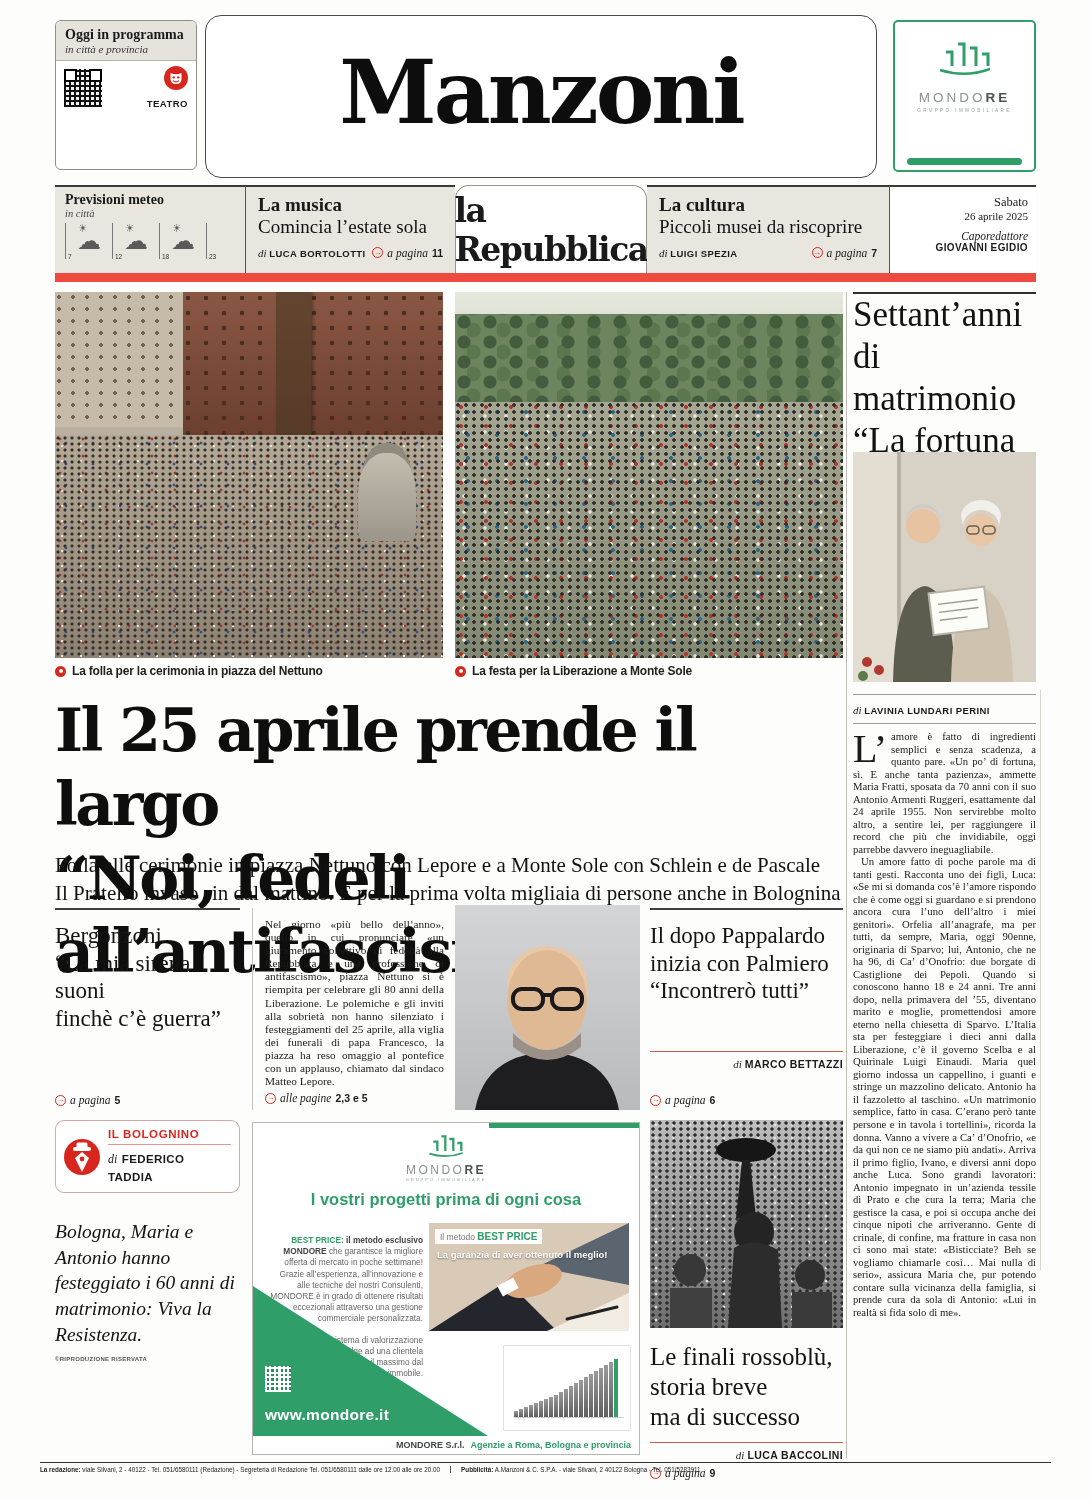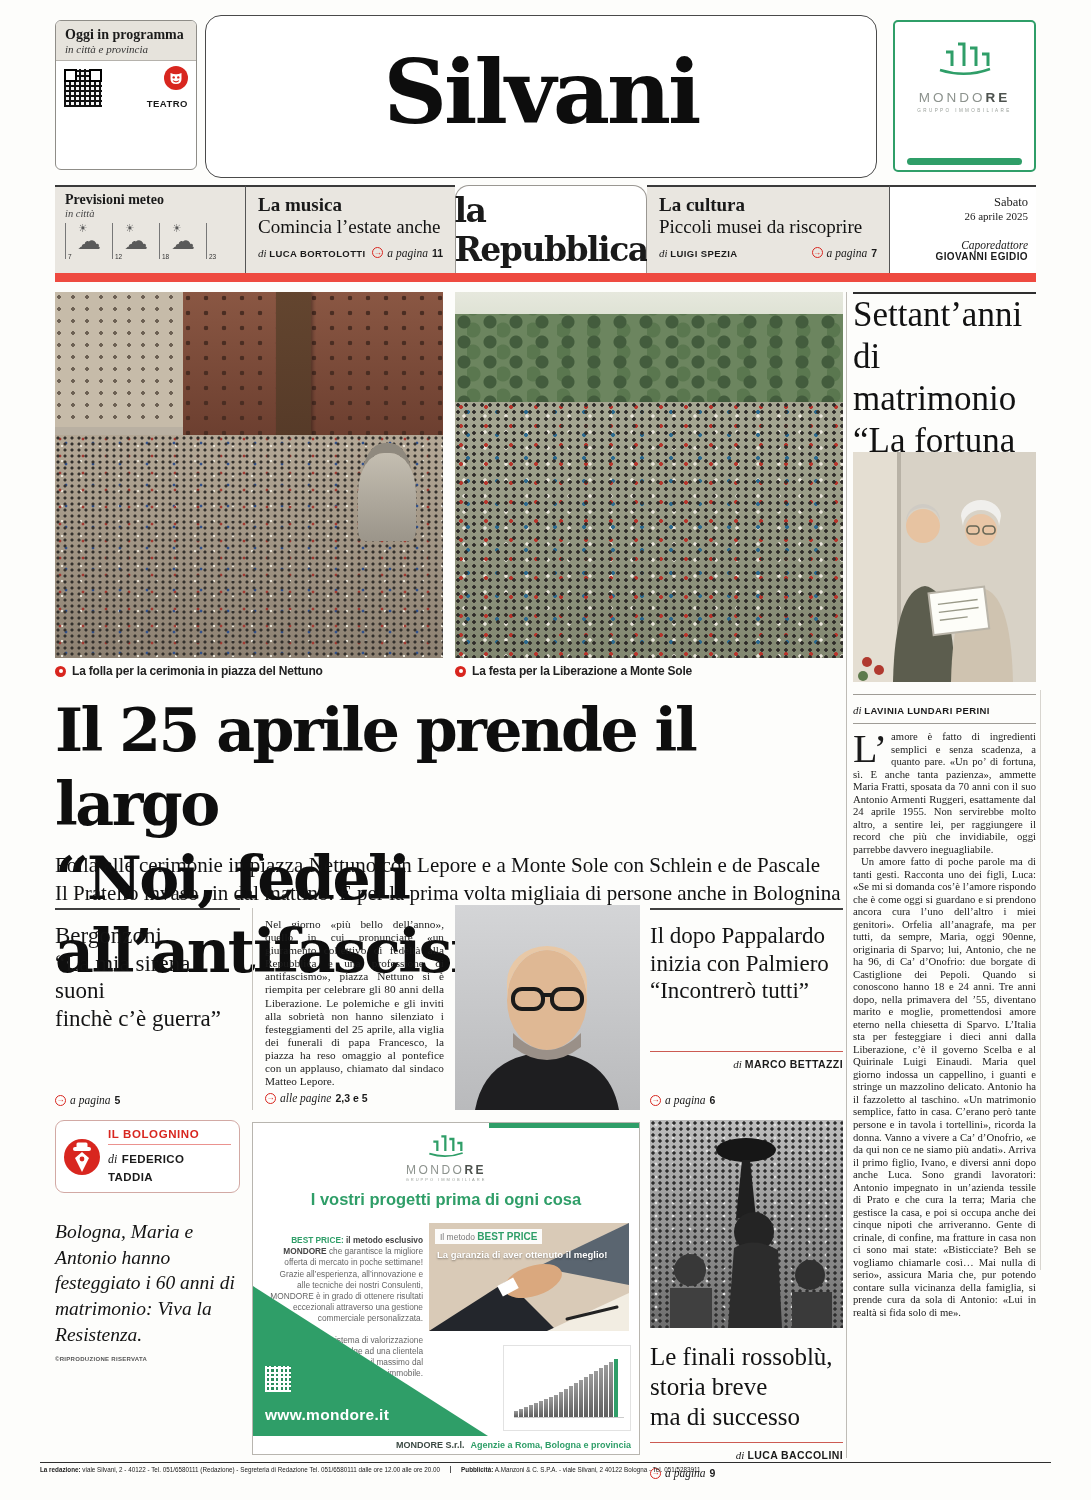--- a/index.html
+++ b/index.html
@@ -58,21 +58,21 @@
   .arrow-icon { display:inline-flex; width:11px; height:11px; border:1px solid #d8261f; border-radius:50%; color:#d8261f; align-items:center; justify-content:center; flex:none; }
   .arrow-icon::before { content:"→"; font-size:8px; line-height:1; }
   .pg-label { font-style:italic; font-size:11.5px; }
   .pg-num { font-family:"Liberation Sans",sans-serif; font-size:10.5px; }
   .strip-brand { left:455px; width:192px; background:#fff; border:1.5px solid #9a9792; border-bottom:none; border-radius:14px 14px 0 0; display:flex; align-items:center; justify-content:center; }
   .brand-logo { font-family:"DejaVu Serif","Liberation Serif",serif; font-weight:bold; font-size:33px; letter-spacing:-1.5px; }
   .strip-cultura { left:647px; width:242px; padding:8px 12px 6px; }
   .strip-date { left:889px; width:147px; background:#fff; border-left:1px solid #555; text-align:right; padding:8px 8px 6px; }
   .date-day { font-family:"Liberation Serif",serif; font-size:12.5px; }
   .date-date { font-family:"Liberation Serif",serif; font-weight:normal; font-size:11px; }
-  .date-role { font-family:"Liberation Serif",serif; font-style:italic; font-size:11.5px; margin-top:17px; }
+  .date-role { font-family:"Liberation Serif",serif; font-style:italic; font-size:11.5px; margin-top:8px; }
   .date-editor { font-size:10px; font-weight:bold; letter-spacing:.4px; }
   .red-bar { left:55px; top:273px; width:981px; height:9px; background:#ee4a40; }
 
   
   .photo { overflow:hidden; background:#b9b0a2; }
   .photo-left { left:55px; top:292px; width:388px; height:366px; }
   .photo-right { left:455px; top:292px; width:388px; height:366px; }
   .pz-bldg-left { position:absolute; left:0; top:0; width:33%; height:37%;
       background: radial-gradient(circle at 4px 5px,#6d6154 1.6px,transparent 2px) 0 0/14px 12px, #c6bba9; }
   .pz-bldg-main { position:absolute; left:33%; top:0; width:67%; height:41%;
@@ -205,21 +205,21 @@
           <circle cx="9.7" cy="11.4" r="1.2" fill="#d8261f"></circle>
             <circle cx="14.3" cy="11.4" r="1.2" fill="#d8261f"></circle>
           <path d="M9 14.6 q3 2.4 6 0" stroke="#d8261f" stroke-width="1.2" fill="none"></path>
         </svg>
         <span class="prog-label">TEATRO</span>
       </div>
     </div>
   </div>
 
   <div class="abs masthead-box">
-    <div class="masthead-title">Silvani</div>
+    <div class="masthead-title">Manzoni</div>
   </div>
 
   <div class="abs mondore-top">
     <svg width="62" height="42" viewBox="0 0 62 42">
       <g stroke="#2f9e68" stroke-width="3" fill="none">
         <path d="M12 16 h6 v14"></path>
           <path d="M24 8 h6 v22"></path>
           <path d="M36 12 h6 v18"></path>
           <path d="M48 18 h6 v12"></path>
         <path d="M6 34 Q31 42 56 33" stroke-width="2.4"></path>
@@ -247,21 +247,21 @@
           <span class="cloud-icon">☁</span>
         </span>
       <span class="wx-cell end">
           <span class="wx-num">23</span>
         </span>
     </div>
   </div>
 
   <div class="abs strip strip-musica">
     <div class="kicker">La musica</div>
-    <div class="teaser-title">Comincia l’estate anche</div>
+    <div class="teaser-title">Comincia l’estate sola</div>
     <div class="teaser-foot">
       <span class="byline"><i>di</i> <b>LUCA BORTOLOTTI</b></span>
       <span class="pagina">
           <span class="arrow-icon"></span>
           <span class="pg-label">a pagina</span>
           <b class="pg-num">11</b>
         </span>
     </div>
   </div>
 

